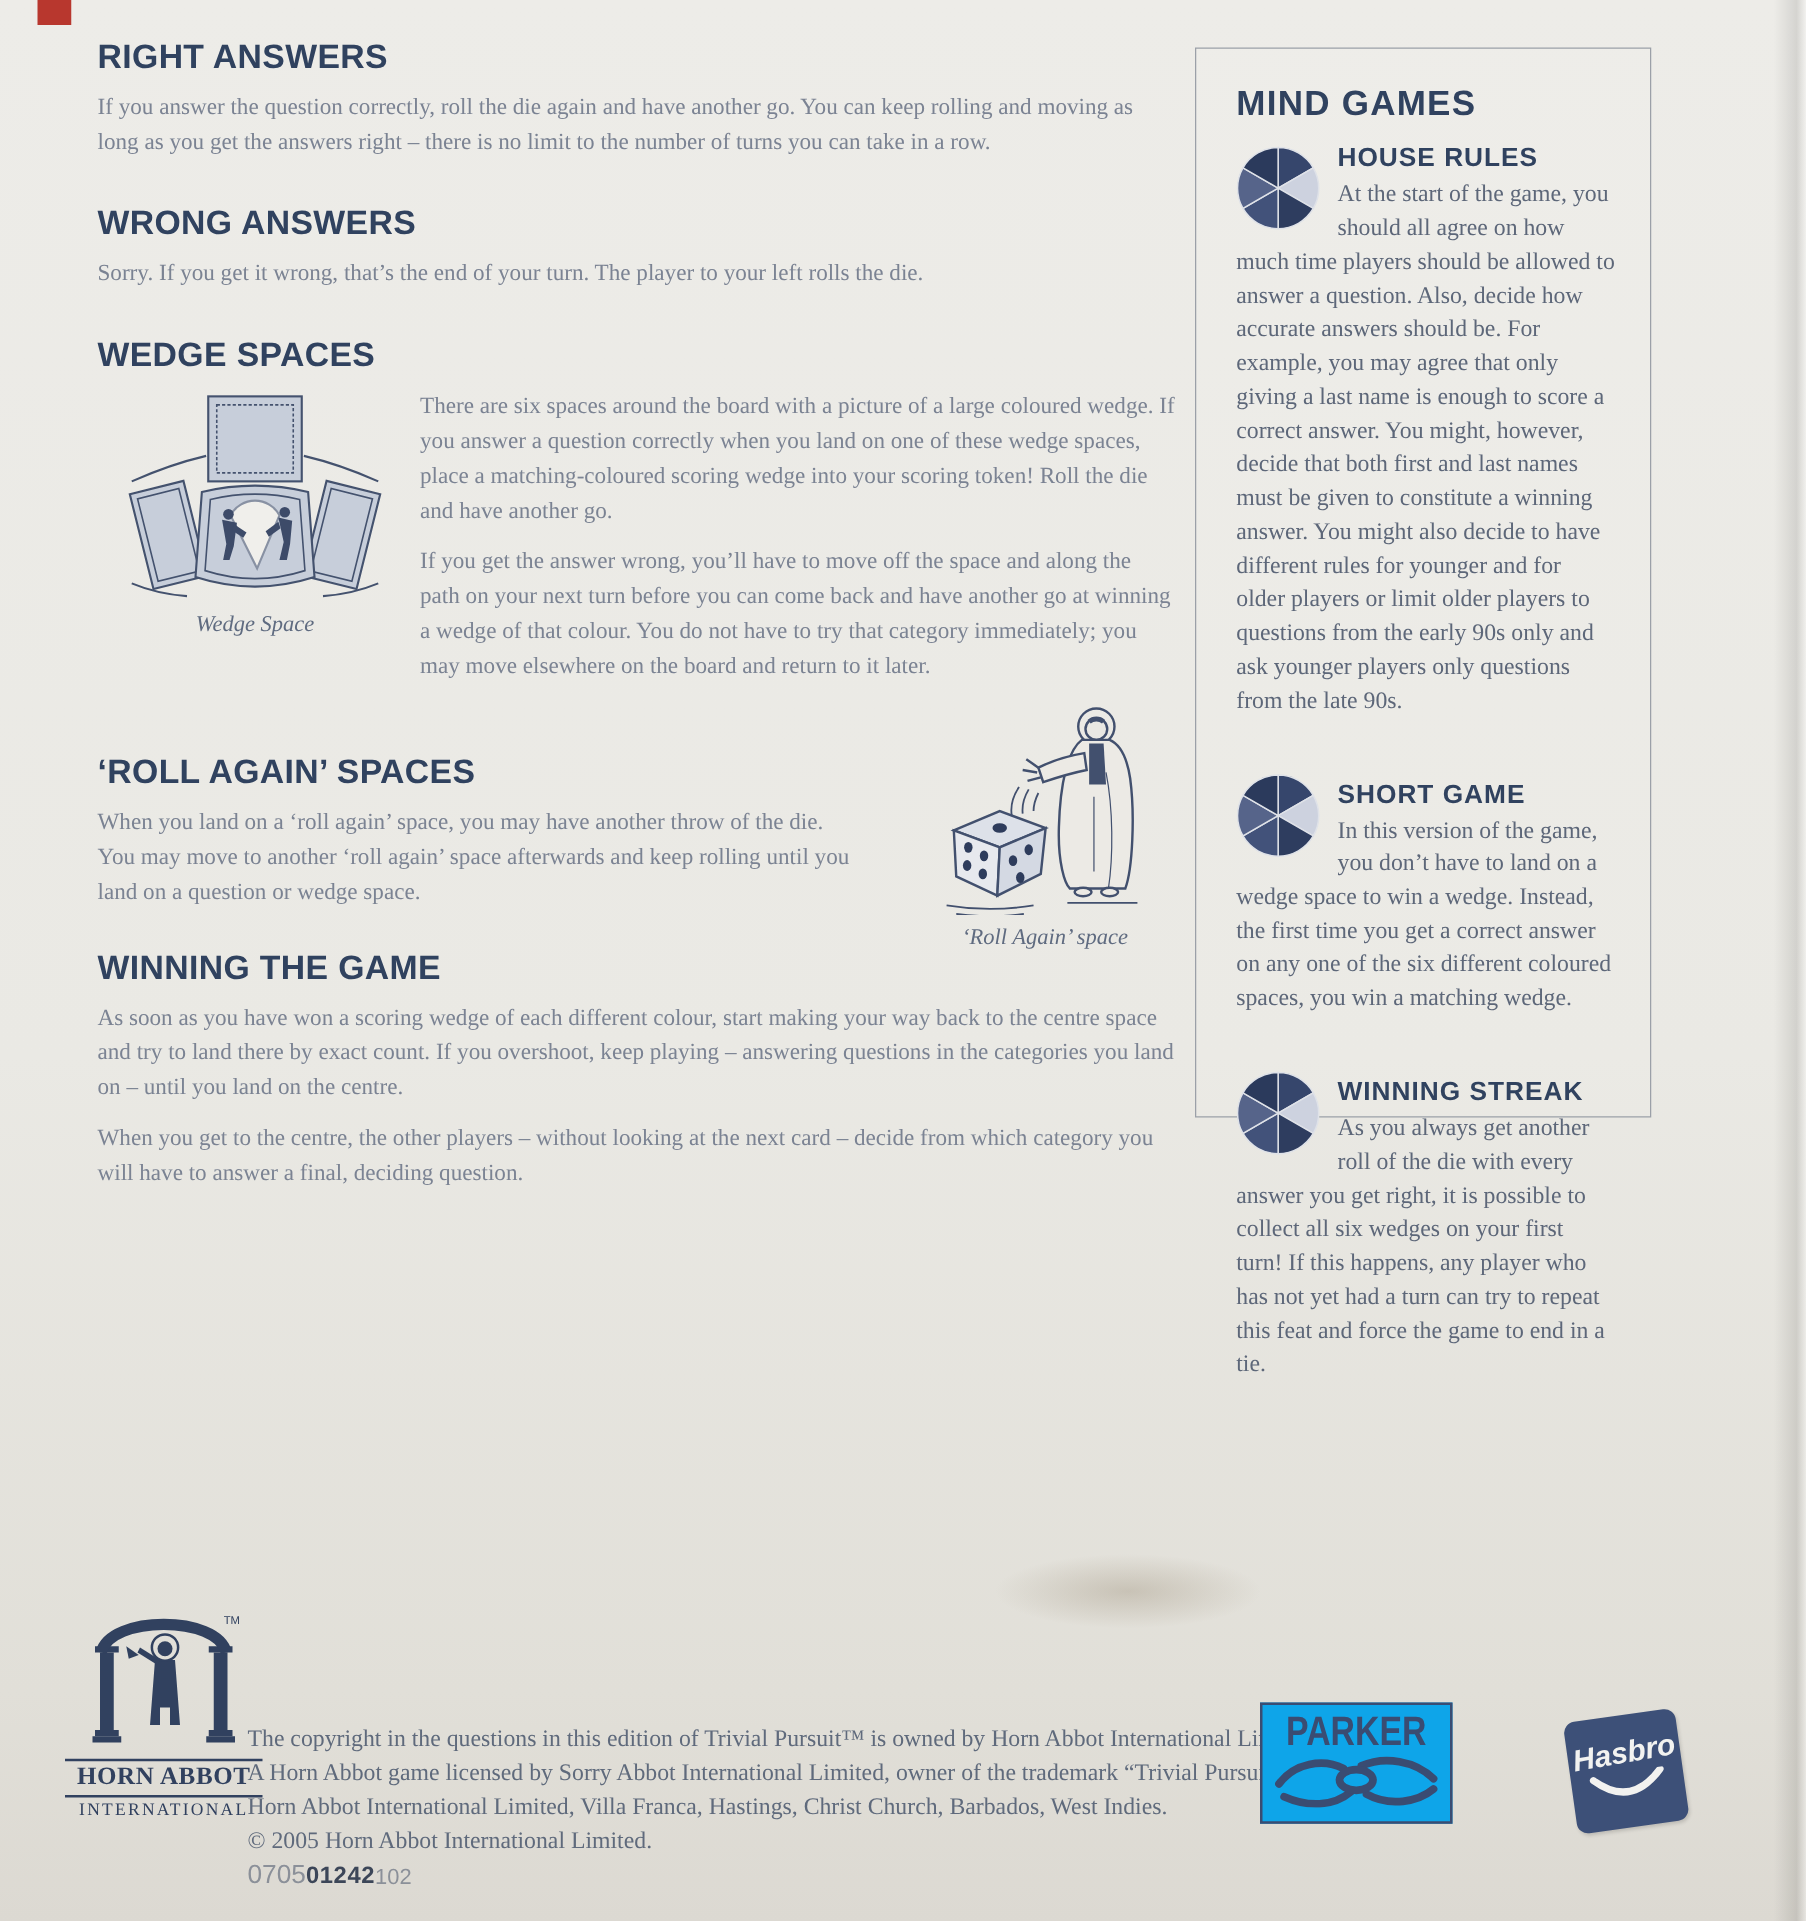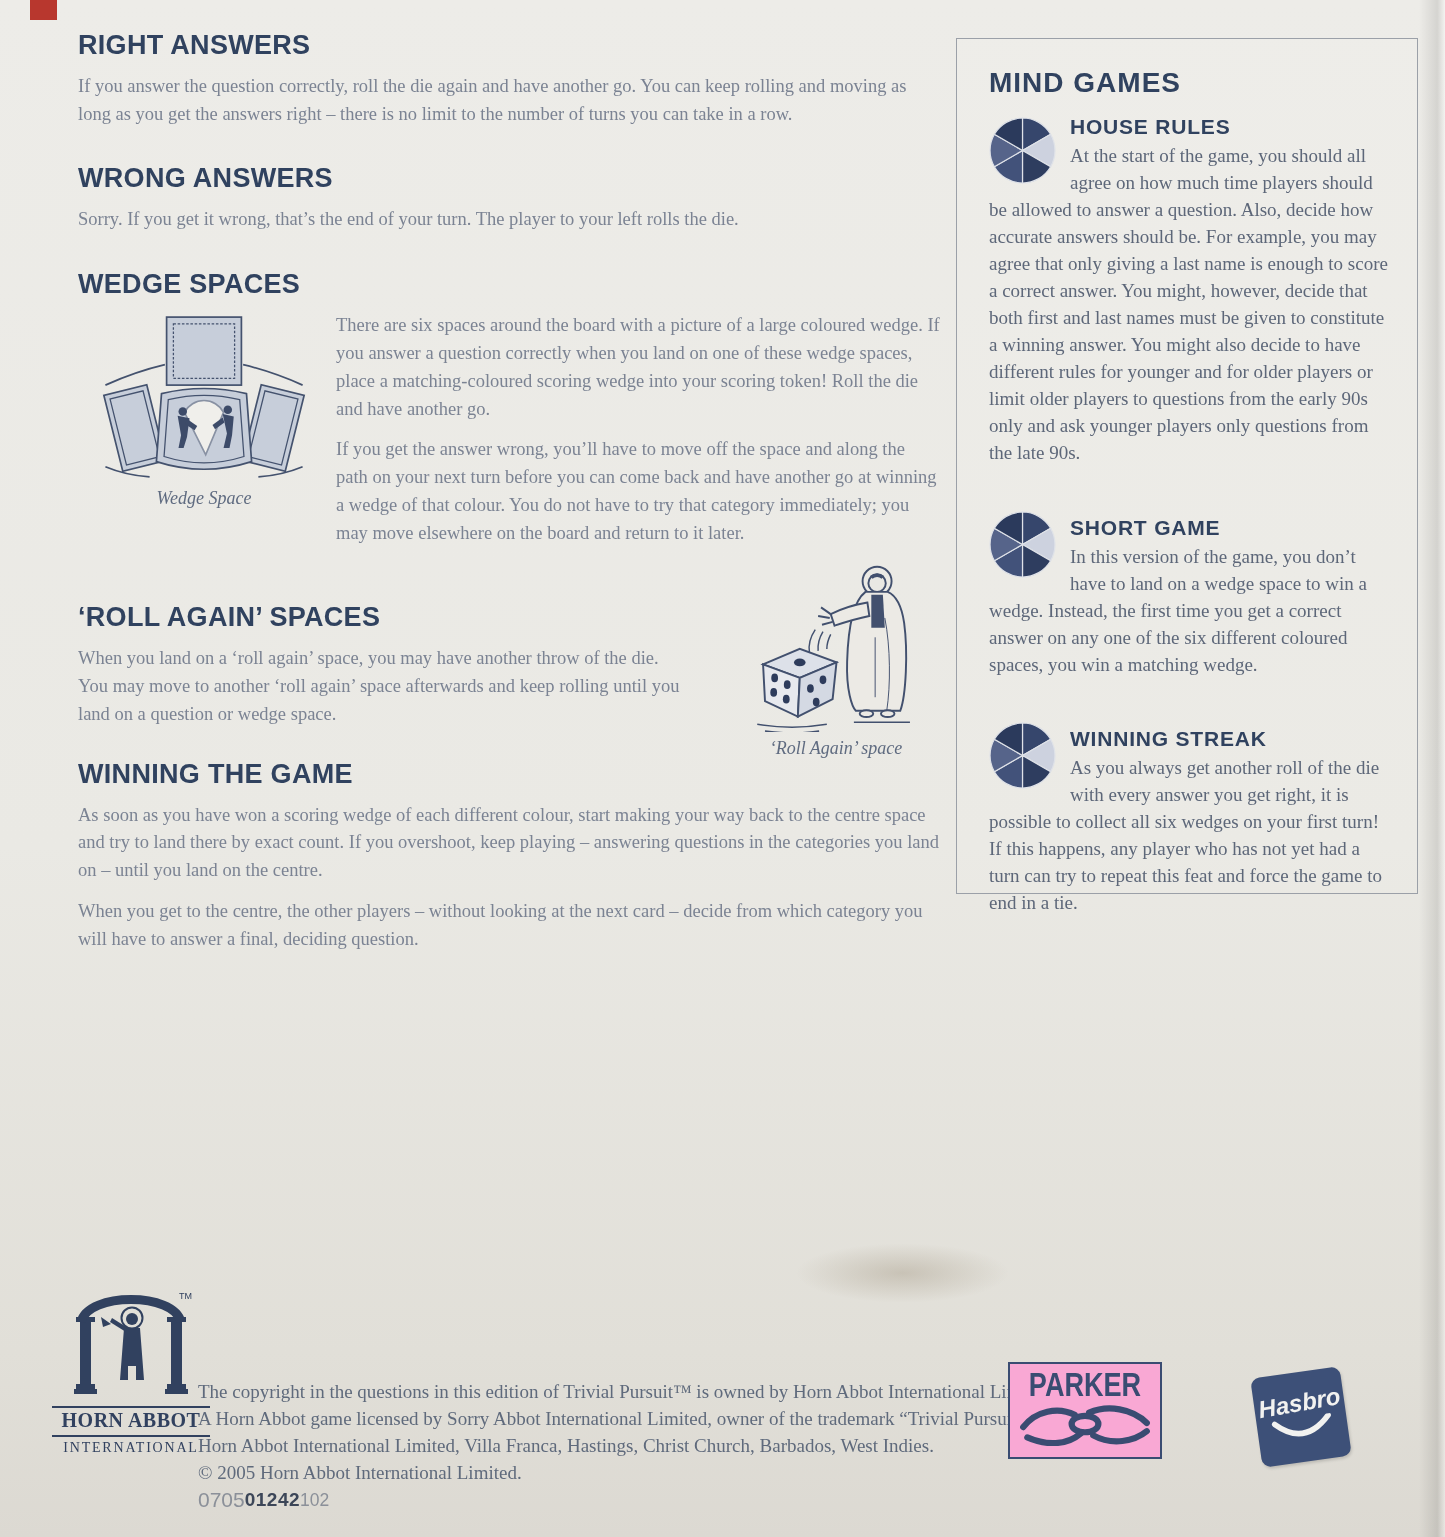--- a/index.html
+++ b/index.html
@@ -23,44 +23,44 @@
   .wedge-row{display:flex;margin-top:4px;}
   .wedge-fig{width:252px;flex:none;text-align:center;}
   .wedge-text{flex:1;padding-left:6px;}
   .caption{font-style:italic;font-size:18px;color:#5f6b80;margin-top:2px;text-align:center;}
   .roll-sec{position:relative;margin-top:42px;}
   .roll-sec p{width:608px;}
   .roll-fig{position:absolute;left:642px;top:-42px;width:232px;text-align:center;}
   .win-sec{margin-top:30px;}
 
   
-  .sidebar{position:absolute;left:956px;top:38px;width:462px;height:856px;
+  .sidebar{position:absolute;left:956px;top:38px;width:365px;height:856px;
     border:1.5px solid #9ba0a8;box-sizing:border-box;padding:28px 28px 0 32px;background:rgba(255,255,255,0.06);}
   .sb-title{font-family:"Liberation Sans",sans-serif;font-size:28px;font-weight:bold;
     color:#30425f;letter-spacing:1px;margin:0 0 16px 0;}
   .mg-item{clear:both;}
   .mg-item + .mg-item{padding-top:42px;}
   .pie{float:left;width:67px;height:67px;margin:2px 14px 4px 0;}
   .mg-item h3{font-family:"Liberation Sans",sans-serif;font-size:21px;font-weight:bold;
     color:#30425f;letter-spacing:.8px;margin:7px 0 4px 0;}
   .mg-item p{font-size:19px;color:#5d6779;line-height:1.42;margin:0;}
 
   
   .ha-logo{position:absolute;left:52px;top:1288px;width:158px;text-align:center;color:#31415f;}
   .ha-name{font-weight:bold;font-size:20px;letter-spacing:.5px;border-top:2.5px solid #31415f;
     border-bottom:2.5px solid #31415f;padding:1px 0 3px;margin-top:2px;white-space:nowrap;}
   .ha-int{font-size:14px;letter-spacing:1.8px;margin-top:3px;white-space:nowrap;}
   .copy{position:absolute;left:198px;top:1379px;font-size:19px;color:#5f6a7c;line-height:1.42;}
   .copy div{white-space:nowrap;}
   .code{position:absolute;left:198px;top:1488px;font-family:"Liberation Sans",sans-serif;
-    color:#8b9099;font-size:21px;display:flex;align-items:center;}
+    color:#8b9099;font-size:21px;display:flex;align-items:flex-end;}
   .code .bold{font-weight:bold;font-size:19px;color:#3c4658;letter-spacing:.5px;}
   .code .small{font-size:17.5px;}
   .parker{position:absolute;left:1008px;top:1362px;width:154px;height:97px;border:2.5px solid #3a4c72;
-    background:#f9a8d4;box-sizing:border-box;text-align:center;padding-top:5px;}
+    background:#0ea5e9;box-sizing:border-box;text-align:center;padding-top:5px;}
   .parker-word{font-family:"Liberation Sans",sans-serif;font-weight:bold;font-size:33px;color:#3a4c72;
     transform:scaleX(0.82);transform-origin:center;line-height:.95;}
   .hasbro{position:absolute;left:1256px;top:1372px;width:90px;height:90px;background:#3d5078;
     border-radius:9px;transform:rotate(-8deg);display:flex;flex-direction:column;
     align-items:center;justify-content:center;box-shadow:1px 2px 3px rgba(0,0,0,0.15);}
   .hasbro-word{font-family:"Liberation Sans",sans-serif;font-style:italic;font-weight:bold;
     color:#f2f2f0;font-size:24px;transform:rotate(-2deg);}
 </style>
 </head>
 <body>

